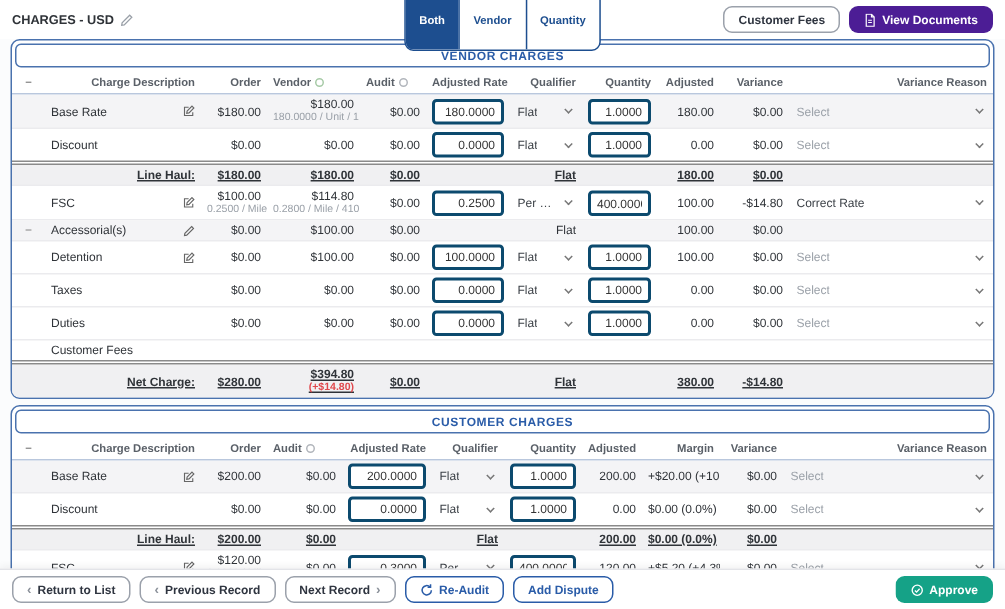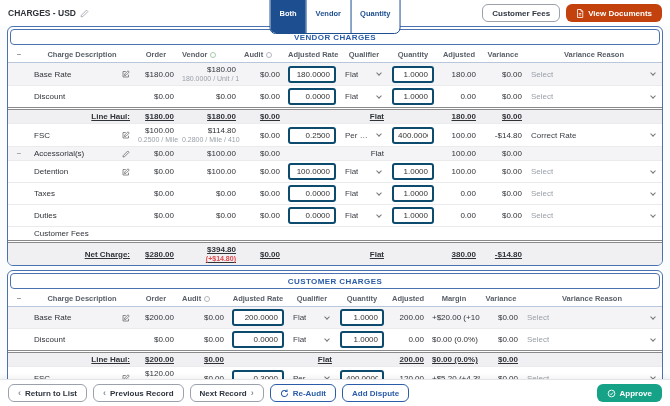--- a/index.html
+++ b/index.html
@@ -14,32 +14,32 @@
   
   .topbar { height:26px; display:flex; align-items:center; padding:0 8px; position:relative; background:#fff; }
   .page-title { font-size:8.5px; font-weight:bold; color:#2f3338; display:flex; align-items:center; gap:4px; }
   .toggle { position:absolute; left:50%; transform:translateX(-50%); display:flex; border:1px solid #1d4e8f; border-radius:6px; overflow:hidden; background:#fff; }
   .tg { padding:15px 9px; font-size:7.5px; font-weight:bold; color:#1d4e8f; cursor:pointer; white-space:nowrap; }
   .tg + .tg { border-left:1px solid #1d4e8f; }
   .tg.active { background:#1d4e8f; color:#fff; }
   .top-right { margin-left:auto; display:flex; gap:6px; }
   .btn { display:inline-flex; align-items:center; gap:4px; border-radius:6px; padding:3.5px 9px; font-size:8px; font-weight:bold; background:#fff; cursor:pointer; border:1px solid transparent; white-space:nowrap; }
   .btn.outline-gray { border-color:#9ba1ab; color:#2f3540; }
-  .btn.navy { background:#c2410c; color:#fff; }
+  .btn.navy { background:#4c1d95; color:#fff; }
   .btn.outline-blue { border-color:#2a5ca8; color:#2a5ca8; }
   .btn.outline-red { border-color:#f0a6ab; color:#e0484d; }
   .btn.approve { margin-left:auto; background:#15a287; color:#fff; }
   .chv { color:#8a9099; font-size:9px; line-height:1; font-weight:bold; }
   
   .section { margin:0 7px; border:1.5px solid #4a72ae; border-radius:6px; background:#fff; overflow:hidden; }
   .section + .section { margin-top:4px; }
   .sec-title { margin:2px; border:1px solid #4a72ae; border-radius:4px; text-align:center; color:#2a5ca8; font-weight:bold; font-size:8px; padding:2.5px 0; letter-spacing:.4px; }
   
   table { width:100%; border-collapse:collapse; table-layout:fixed; }
-  th { font-size:7.5px; color:#5a6068; text-align:center; padding:3px 4px; font-weight:bold; white-space:nowrap; overflow:hidden; border-bottom:1px solid #b9c7dd; }
+  th { font-size:7.5px; color:#5a6068; text-align:right; padding:3px 4px; font-weight:bold; white-space:nowrap; overflow:hidden; border-bottom:1px solid #b9c7dd; }
   .thw { display:flex; align-items:center; gap:3px; }
   .circ { width:6px; height:6px; border-radius:50%; flex:none; display:inline-block; }
   .circ.g { border:1.5px solid #a8cba8; }
   .circ.gr { border:1.5px solid #b3b7bd; }
   td { font-size:8px; color:#2f3338; padding:2px 4px; border-top:1px solid #ebebee; vertical-align:middle; white-space:nowrap; overflow:hidden; }
   tr.shade td { background:#f4f4f6; }
   tr.sum td { background:#f0f0f2; font-weight:bold; border-top:3px double #8a8a8a;text-decoration:underline; }
   td.lbl { text-align:right; font-weight:bold; }
   td.qtxt { text-align:right; }
   .num { text-align:right; }

